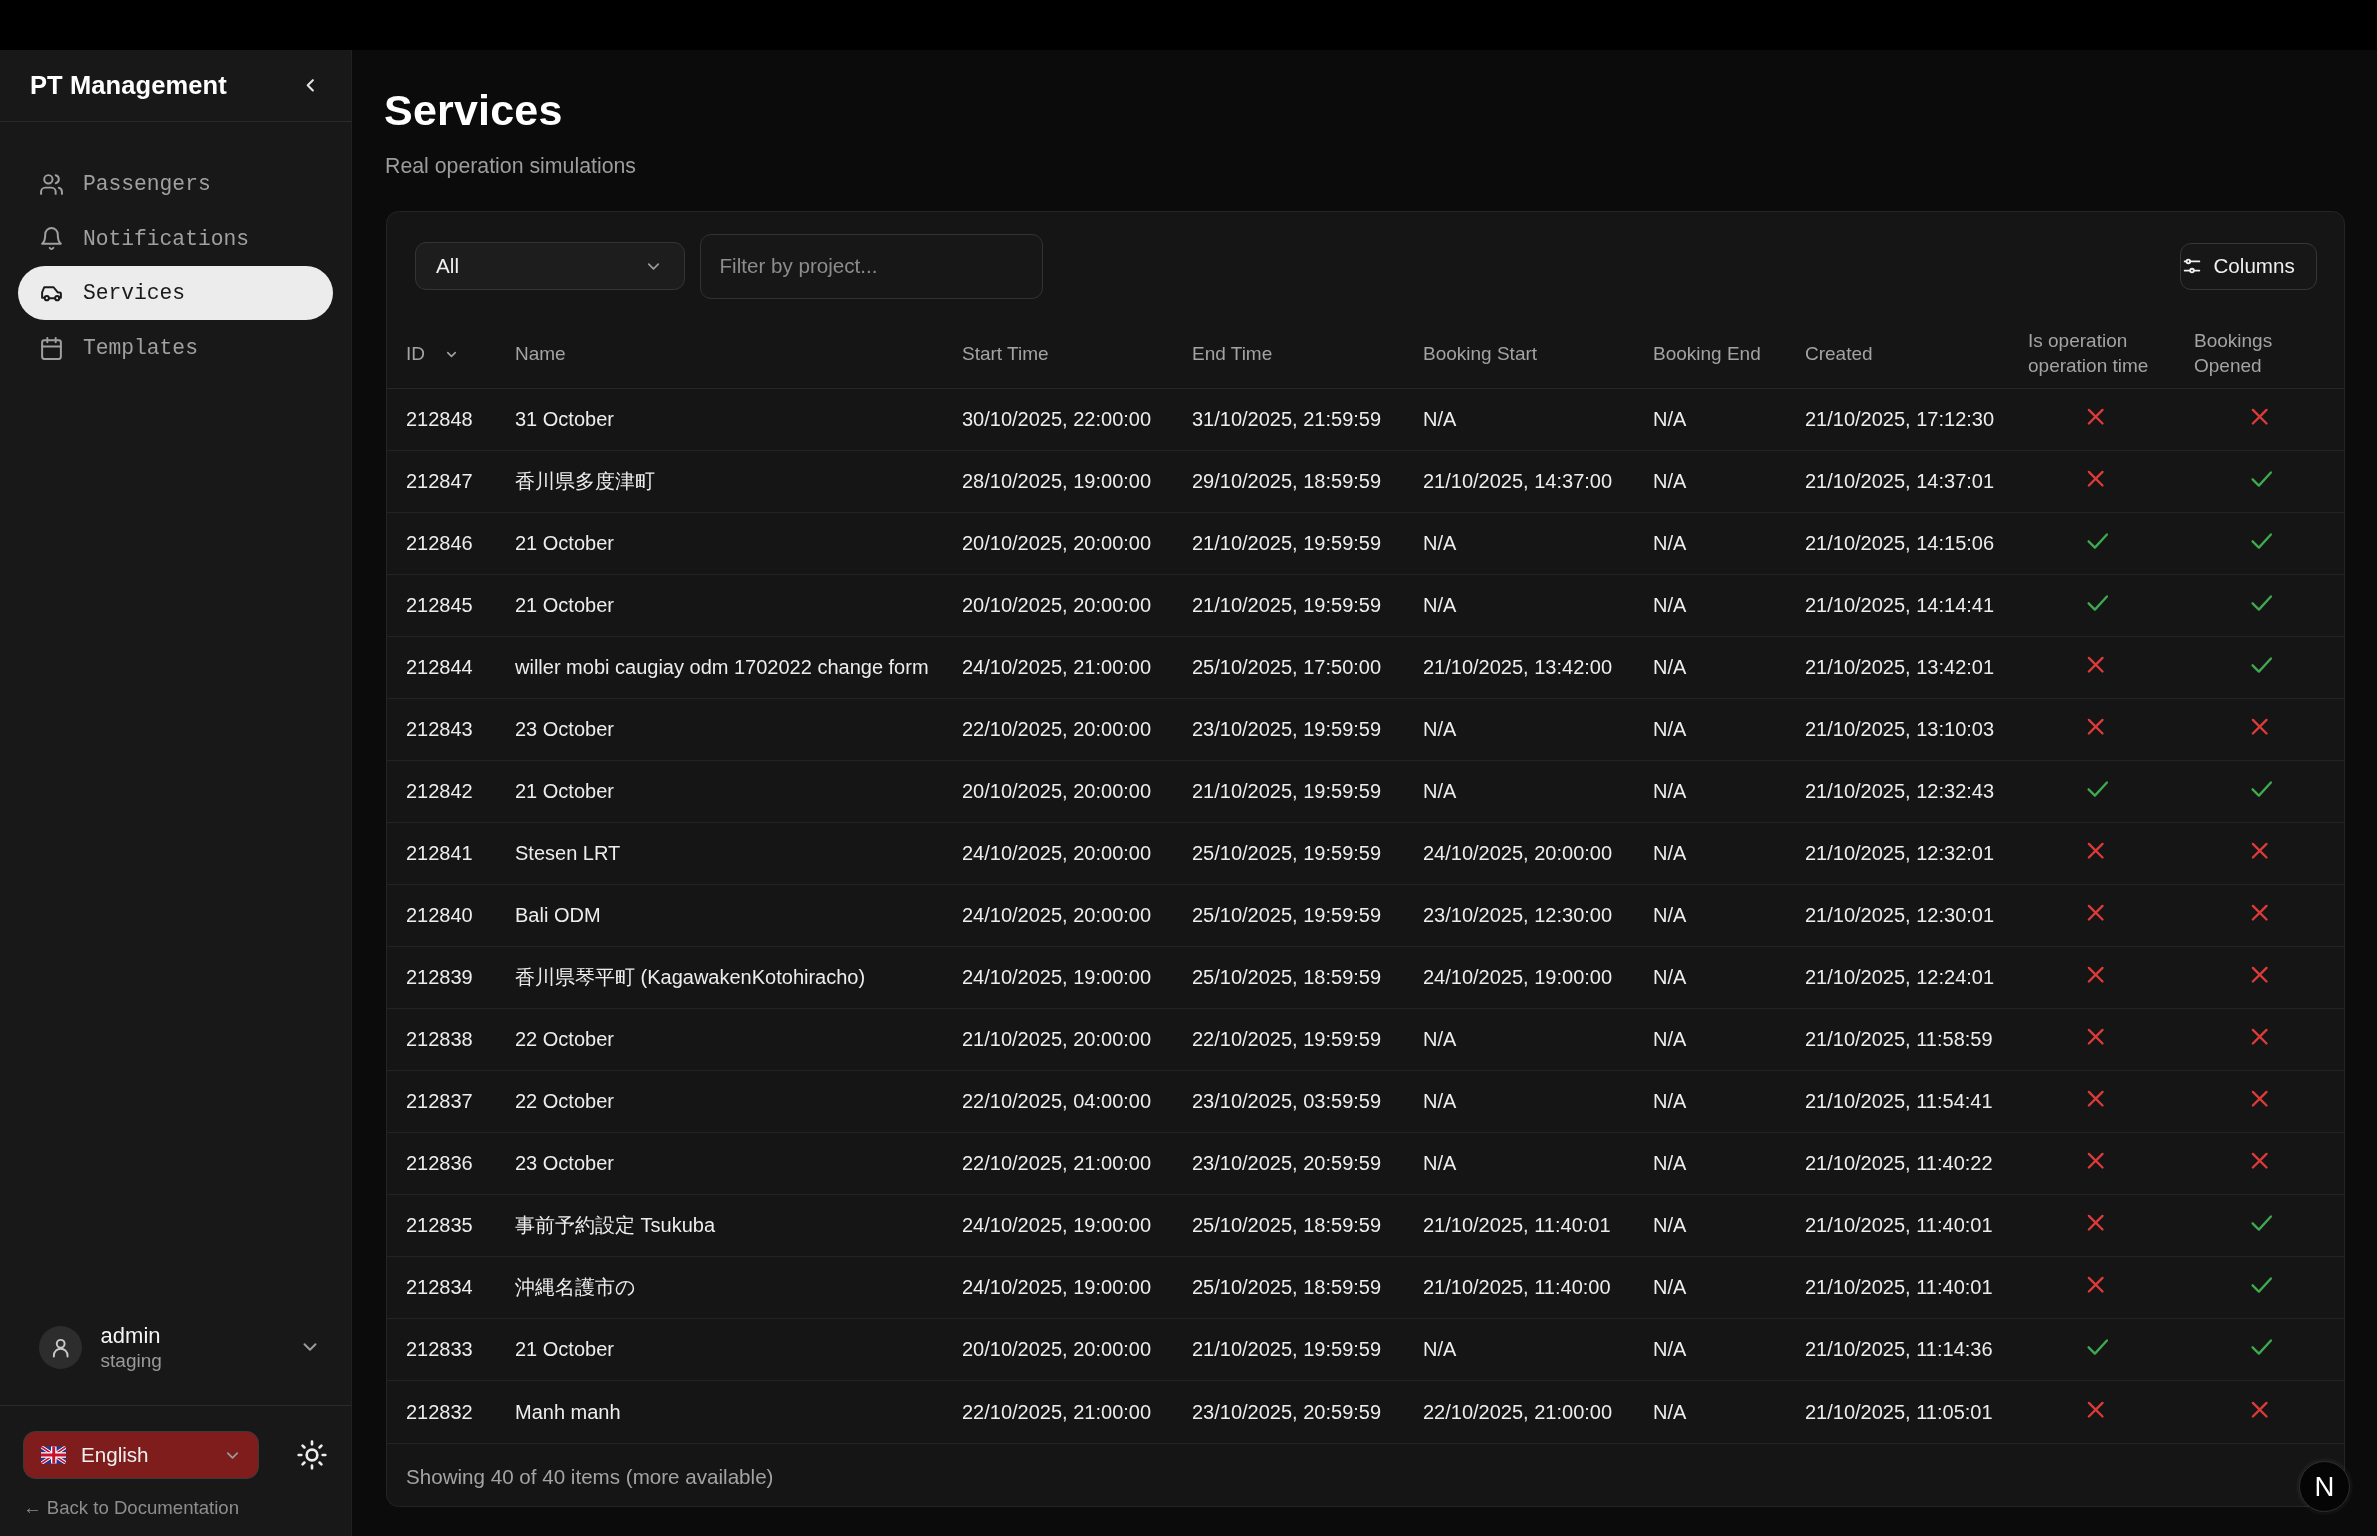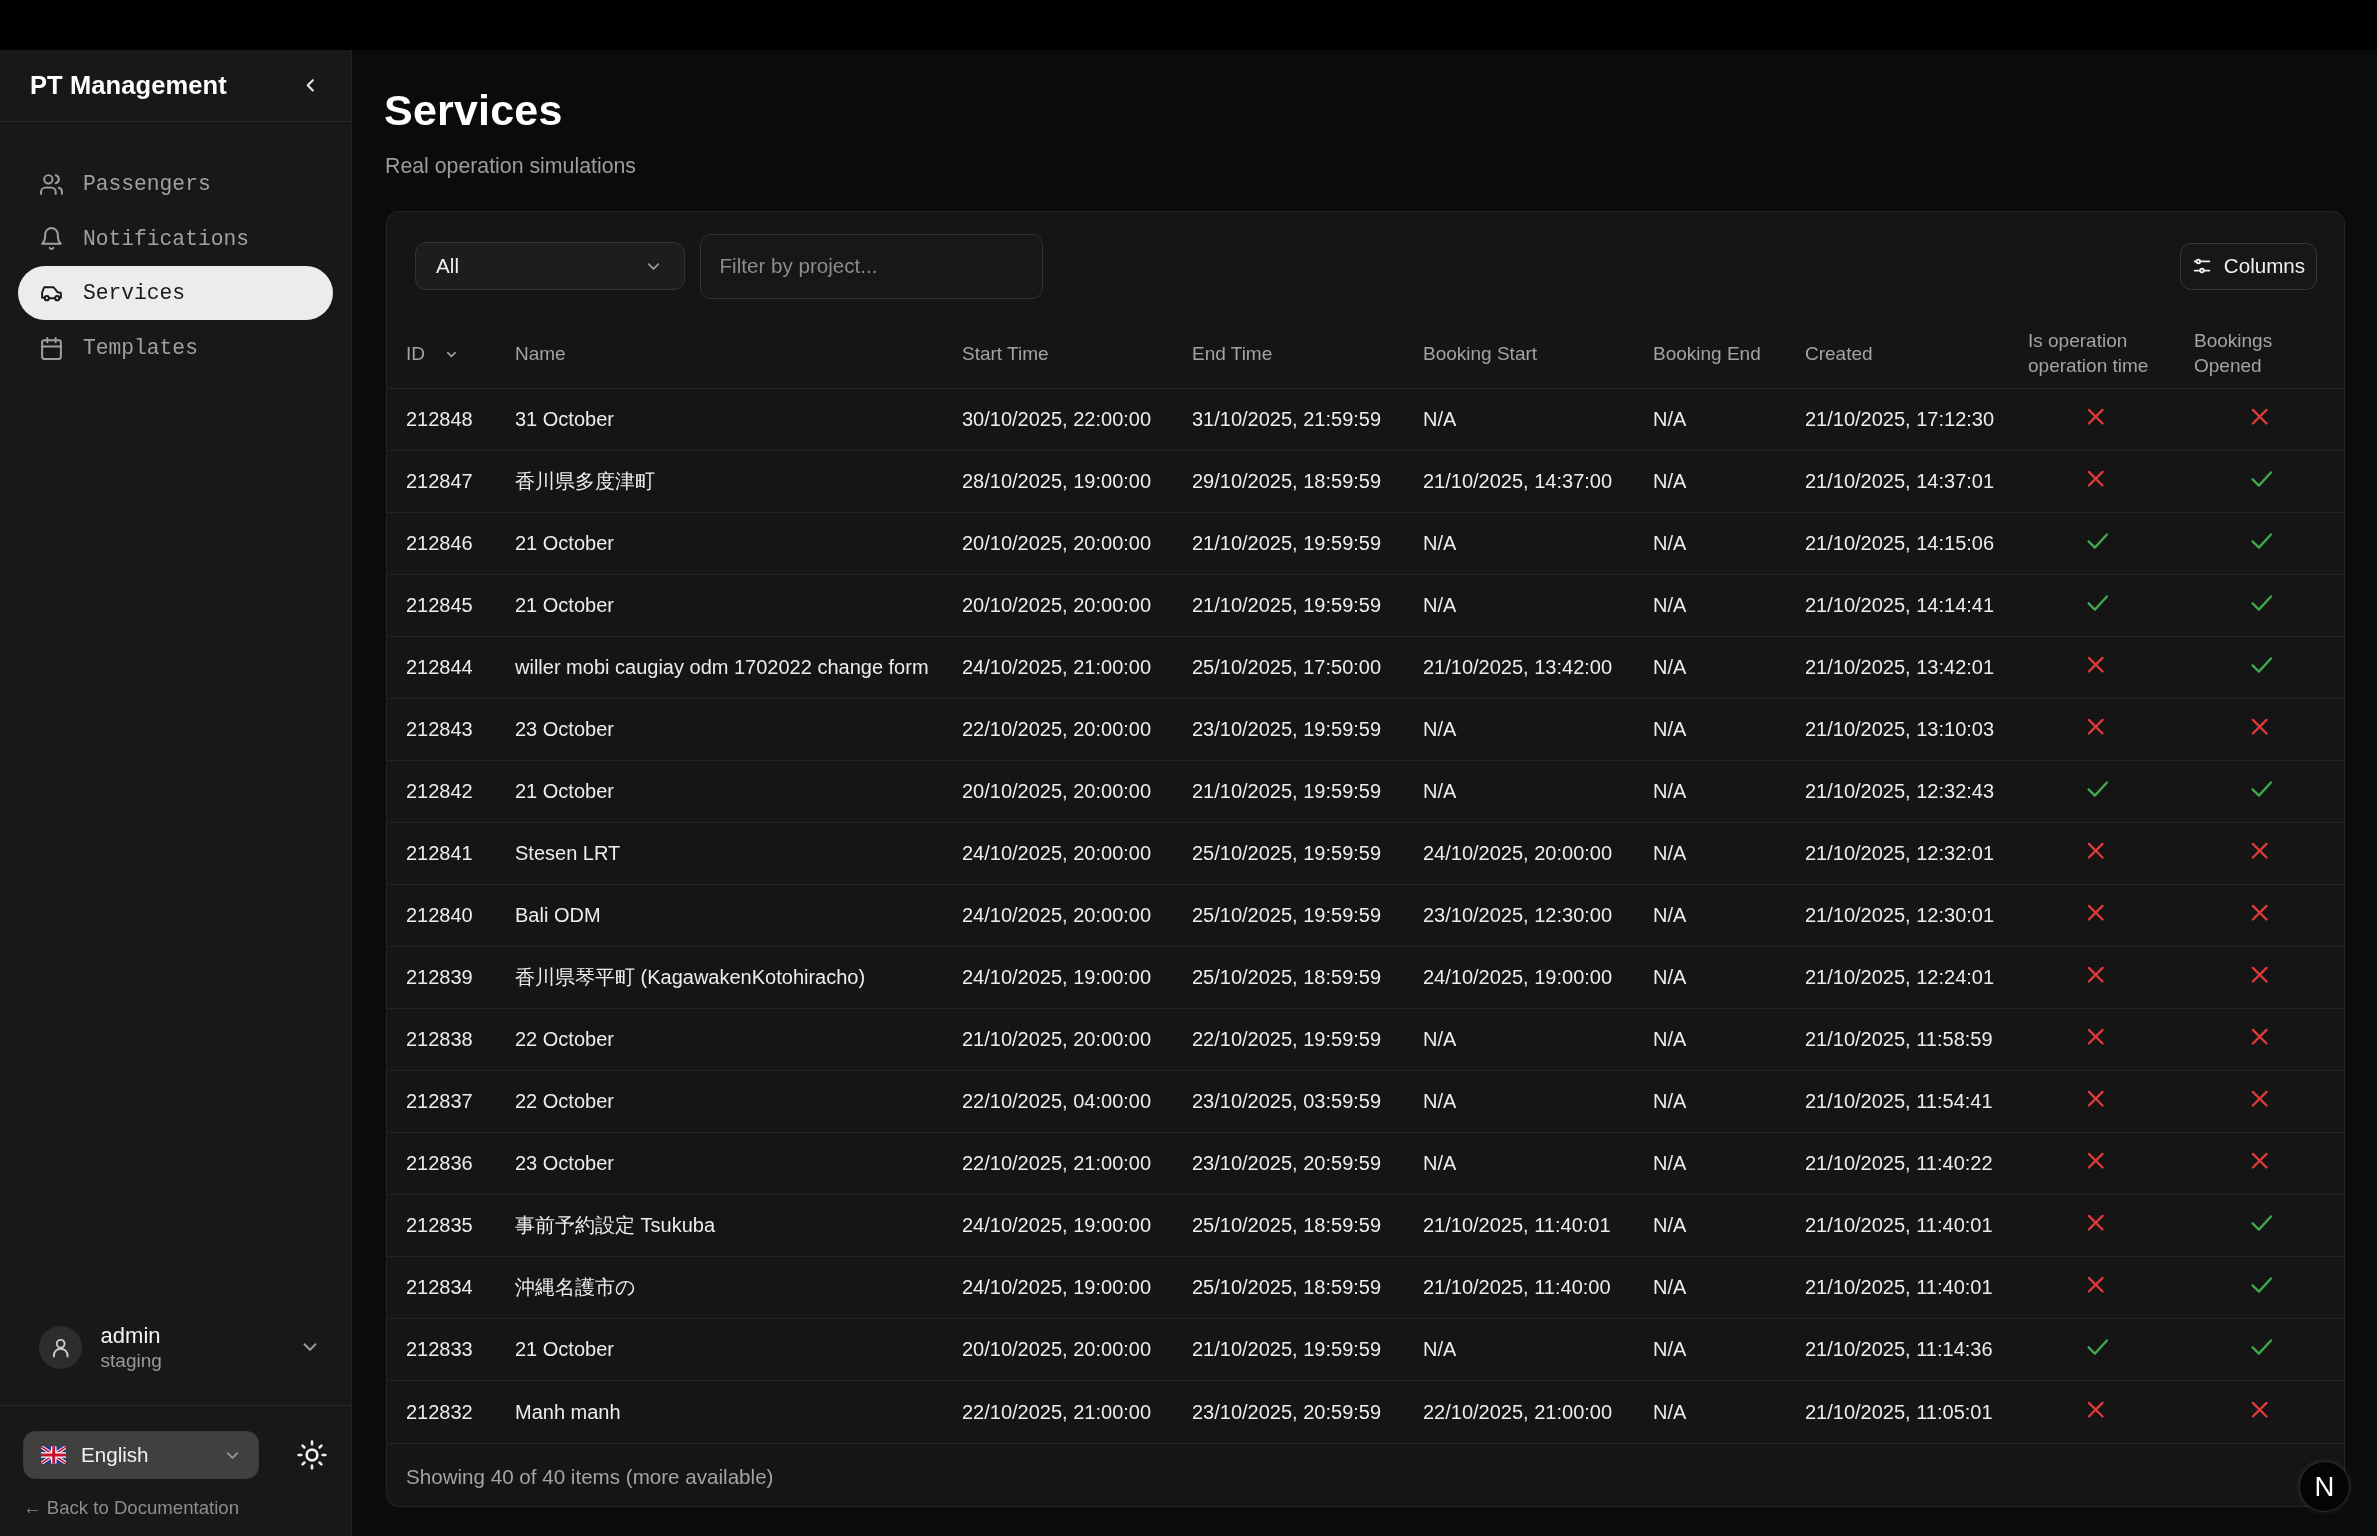--- a/index.html
+++ b/index.html
@@ -22,21 +22,21 @@
   .sb-bottom { position:absolute; left:0; right:0; bottom:0; }
   .user-row { display:flex; align-items:center; padding:0 30px 0 39px; margin-bottom:32px; }
   .avatar { width:43px; height:43px; border-radius:50%; background:#2d2d2d;
             display:flex; align-items:center; justify-content:center; flex:none; }
   .user-meta { margin-left:18.6px; flex:1; }
   .user-name { color:#f5f5f5; font-size:22px; font-weight:500; line-height:1.25; }
   .user-env  { color:#9a9a9a; font-size:19px; line-height:1.25; }
   .sb-divider { border-top:0.7px solid #2a2a2a; }
   .lang-row { display:flex; align-items:center; margin:25px 23px 0; }
   .lang-select { width:245px; height:48px; border:0.7px solid #3a3a3a; border-radius:12.4px;
-                 background:#404040; display:flex; align-items:center; padding:0 16.5px;
+                 background:#7f1d1d; display:flex; align-items:center; padding:0 16.5px;
                  cursor:pointer; }
   .flag { width:25.5px; height:18px; border-radius:2.8px; overflow:hidden; flex:none; }
   .lang-label { color:#f0f0f0; font-size:20.6px; margin-left:15px; flex:1; }
   .theme-btn { margin-left:37px; cursor:pointer; display:flex; }
   .back-link { display:block; margin:18px 0 0 23px; padding-bottom:18px; color:#8d8d8d;
                font-size:18.6px; text-decoration:none; cursor:pointer; }
 
   
   .main { flex:1; background:#0b0b0b; position:relative; }
   .page-title { color:#fff; font-size:43px; font-weight:800; margin:36px 0 0 32px;
@@ -50,21 +50,21 @@
         border-radius:11px; display:flex; align-items:center; padding:0 20.6px;
         color:#f0f0f0; font-size:20.6px; cursor:pointer; }
   .dd .grow { flex:1; }
   .search { margin-left:15px; width:343px; height:65px; background:#171717;
             border:0.7px solid #323232; border-radius:11px; color:#ededed; font-size:20.6px;
             padding:0 19px; outline:none; font-family:"Liberation Sans", sans-serif; }
   .search::placeholder { color:#8c8c8c; }
   .toolbar .spacer { flex:1; }
   .columns-btn { width:137px; height:47px; border:0.7px solid #363636; border-radius:11px;
                  background:#171717; color:#f0f0f0; font-size:20.6px; display:flex;
-                 align-items:center; justify-content:center; gap:11px; cursor:pointer; }
+                 align-items:center; justify-content:flex-start; gap:11px; cursor:pointer; }
 
   .grid { display:grid; grid-template-columns:109px 447px 230px 231px 230px 152px 223px 166px 1fr;
           align-items:center; padding-left:19px; }
   .thead { height:69px; border-bottom:0.7px solid #262626; color:#a3a3a3; font-size:19px; }
   .th { line-height:1.3; padding-right:13.8px; }
   .th-id { display:flex; align-items:center; gap:19px; cursor:pointer; }
   .tbody .row { height:62px; border-bottom:0.7px solid #232323; color:#ededed; font-size:20px;
                 cursor:pointer; }
   .tbody .row:last-child { border-bottom:none; }
   .cell { white-space:nowrap; overflow:hidden; text-overflow:ellipsis; padding-right:13.8px; }

